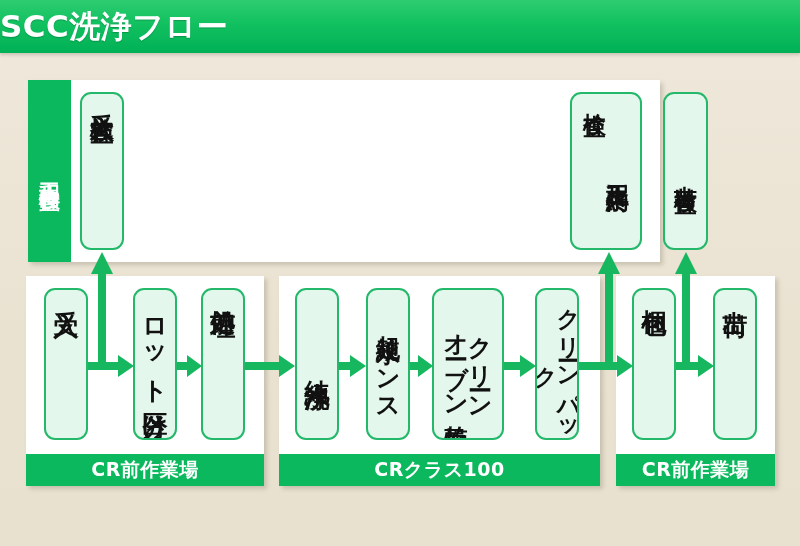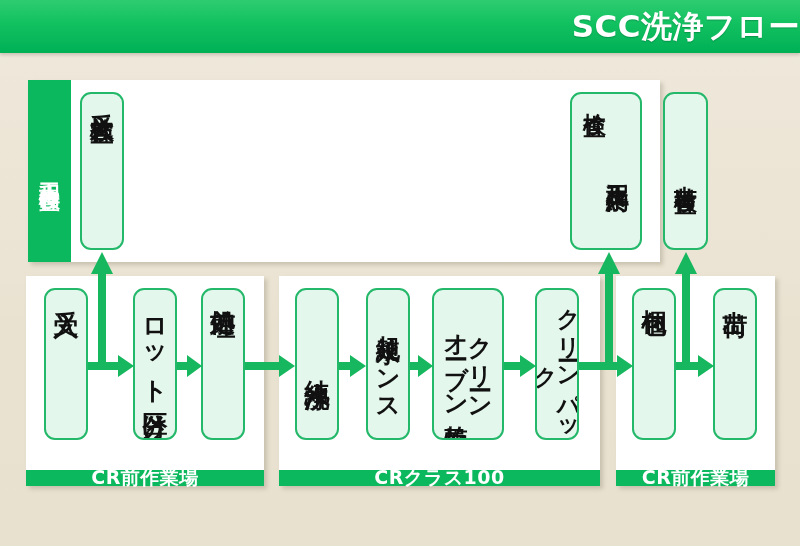--- a/index.html
+++ b/index.html
@@ -10,21 +10,21 @@
     overflow:hidden;
     position:relative;
   }
   #root{position:absolute;left:0;top:0;width:800px;height:546px;background:
      linear-gradient(180deg,#efe9dc 0%, #eae2d1 60%, #e9e1cf 100%);}
 
   
   .titlebar{
     position:absolute;left:0;top:0;width:800px;height:53px;
     background:linear-gradient(180deg,#2ecc71 0%,#11c160 45%,#00b055 100%);
-    display:flex;align-items:center;justify-content:flex-end;
+    display:flex;align-items:center;justify-content:flex-start;
     box-shadow:0 2px 3px rgba(120,110,90,.30);
   }
   .titlebar .t{
     color:#ffffff;font-size:31px;font-weight:bold;letter-spacing:.5px;
     text-shadow:0 1px 1px rgba(0,80,40,.35);
     font-family:"DejaVu Sans","Liberation Sans",sans-serif;
   }
 
   
   .inspect-panel{
@@ -61,21 +61,21 @@
     display:flex;align-items:center;justify-content:center;
   }
   .vbox.spread .col{justify-content:space-between;padding:4px 0;}
 
   
   .group{
     position:absolute;background:#ffffff;
     box-shadow:3px 3px 4px rgba(120,110,90,.28);
   }
   .group .footer{
-    position:absolute;left:0;bottom:0;width:100%;height:16px;
+    position:absolute;left:0;bottom:0;width:100%;height:32px;
     background:#0cb85e;color:#fff;
     display:flex;align-items:center;justify-content:center;
     font-size:19px;font-weight:bold;letter-spacing:.5px;text-align:right;
   }
 
   
   .arrow-r{position:absolute;display:block;}
   .arrow-u{position:absolute;display:block;}
 
   

